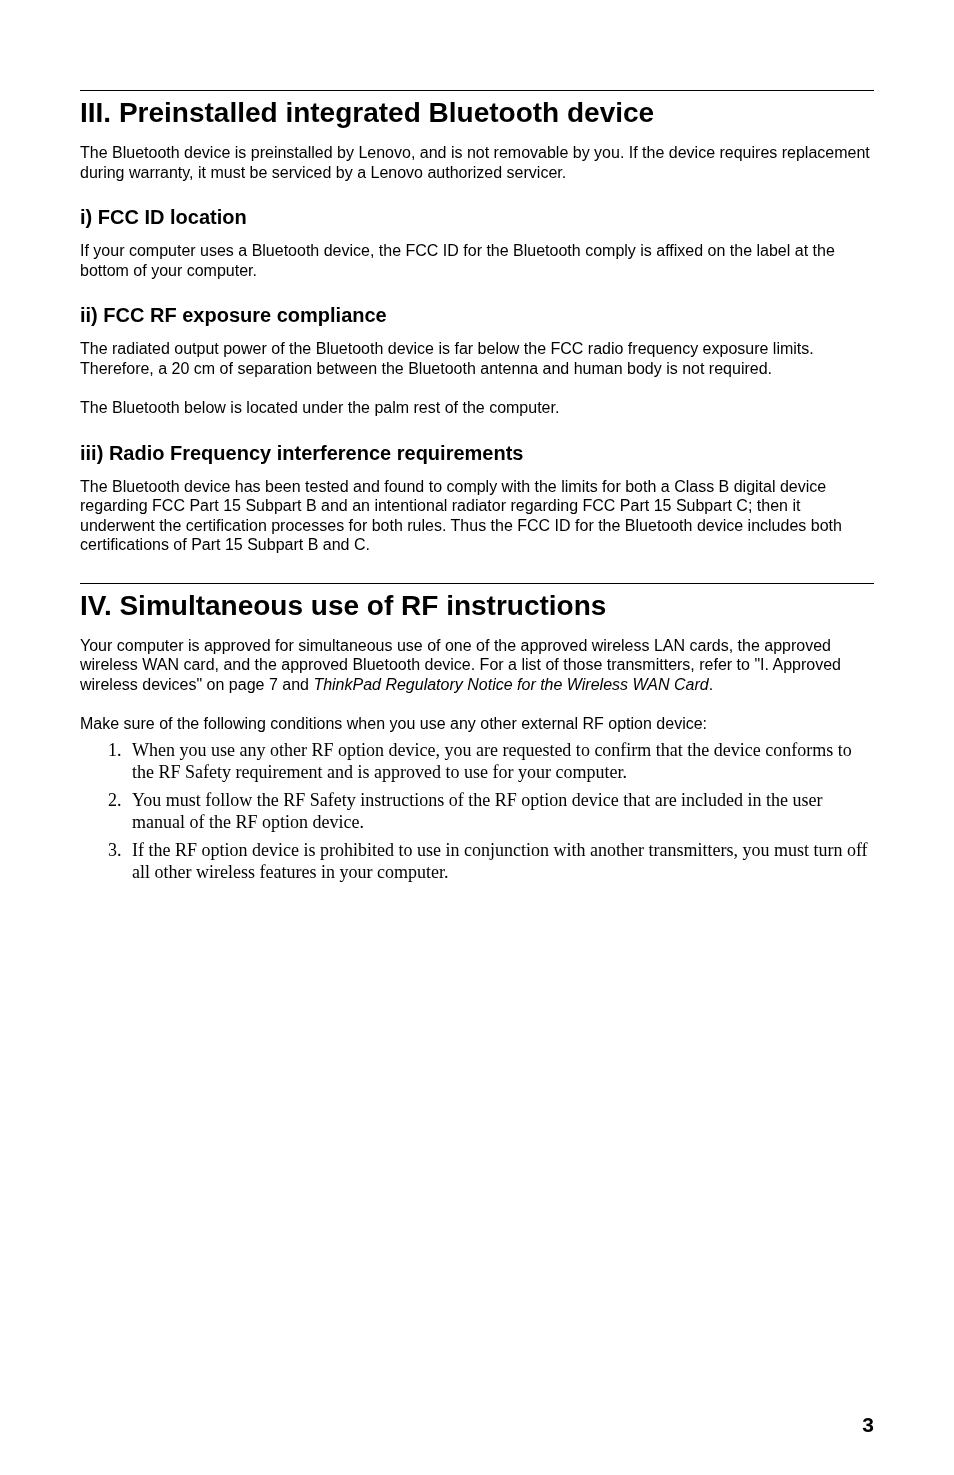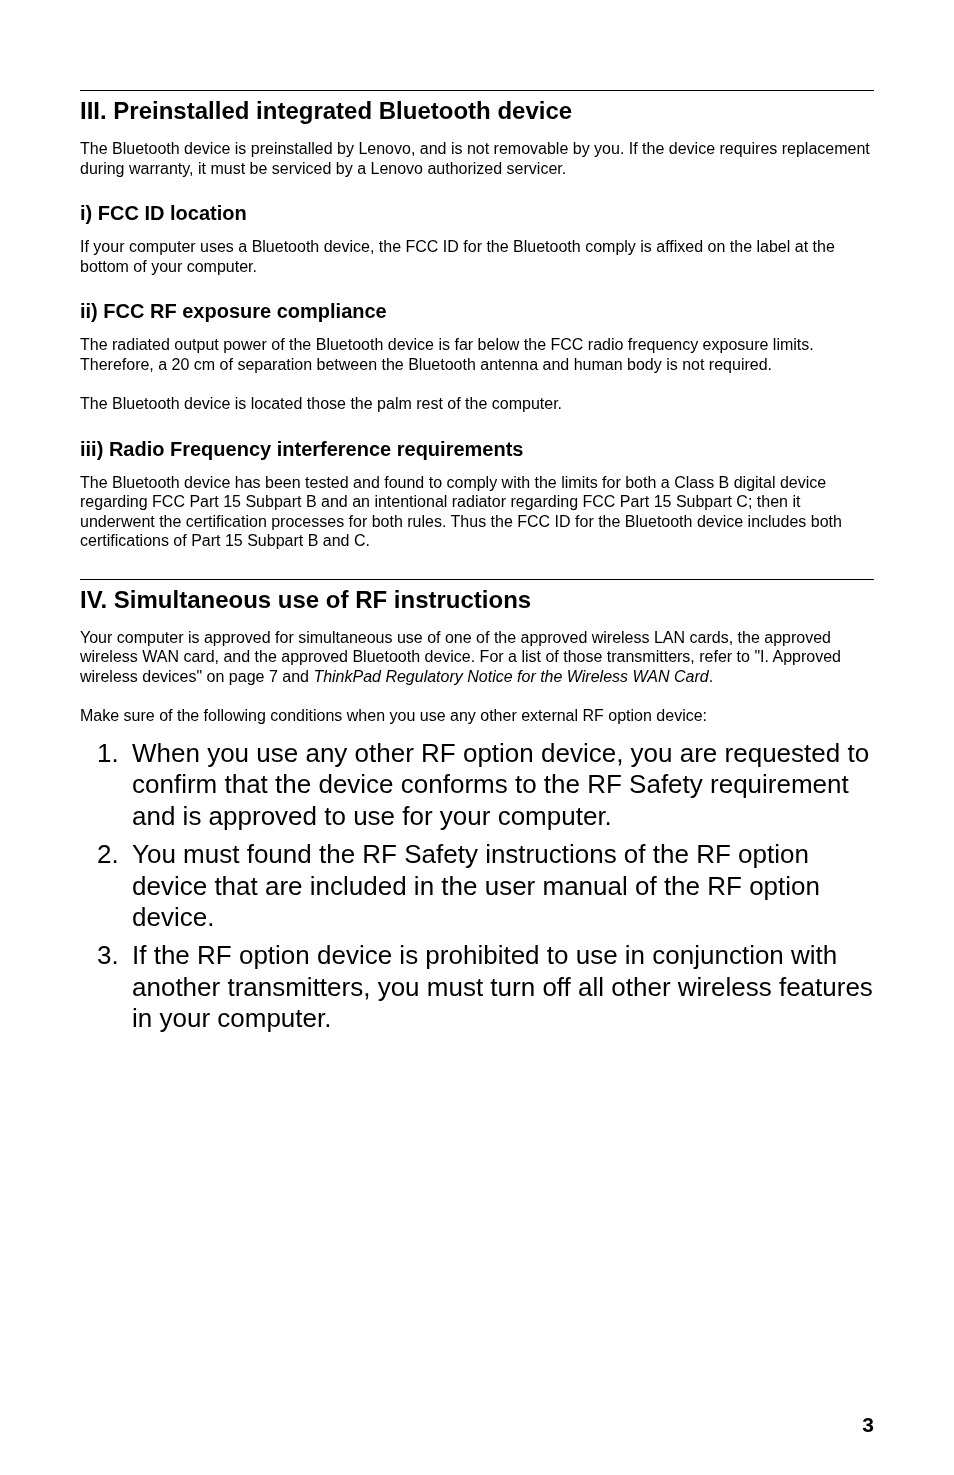--- a/index.html
+++ b/index.html
@@ -15,41 +15,42 @@
     font-family: Arial, Helvetica, sans-serif;
     color: #000;
     position: relative;
   }
   .rule {
     border-top: 1.5px solid #000;
     margin-bottom: 6px;
   }
   .h-section {
     font-weight: bold;
-    font-size: 24px;
+    font-size: 28px;
     margin: 0 0 14px 0;
   }
   .h-sub {
     font-weight: bold;
     font-size: 20px;
     margin: 24px 0 12px 0;
   }
   .p {
     font-size: 16px;
     line-height: 1.22;
     margin: 0 0 20px 0;
   }
   .p.tight {
-    margin-bottom: 12px;
+    margin-bottom: 6px;
   }
   ol {
-    font-size: 26px;
+    font-size: 18px;
     line-height: 1.22;
     margin: 0 0 20px 0;
     padding-left: 46px;
+    font-family: Liberation Serif, serif;
   }
   ol li {
     margin-bottom: 6px;
     padding-left: 6px;
   }
   .italic {
     font-style: italic;
   }
   .page-num {
     position: absolute;
@@ -64,33 +65,33 @@
 
 <div class="rule"></div>
 <h2 class="h-section">III. Preinstalled integrated Bluetooth device</h2>
 <p class="p">The Bluetooth device is preinstalled by Lenovo, and is not removable by you. If the device requires replacement during warranty, it must be serviced by a Lenovo authorized servicer.</p>
 
 <h3 class="h-sub">i) FCC ID location</h3>
 <p class="p">If your computer uses a Bluetooth device, the FCC ID for the Bluetooth comply is affixed on the label at the bottom of your computer.</p>
 
 <h3 class="h-sub">ii) FCC RF exposure compliance</h3>
 <p class="p">The radiated output power of the Bluetooth device is far below the FCC radio frequency exposure limits. Therefore, a 20 cm of separation between the Bluetooth antenna and human body is not required.</p>
-<p class="p">The Bluetooth device is located those the palm rest of the computer.</p>
+<p class="p">The Bluetooth below is located under the palm rest of the computer.</p>
 
 <h3 class="h-sub">iii) Radio Frequency interference requirements</h3>
 <p class="p" style="margin-bottom:28px">The Bluetooth device has been tested and found to comply with the limits for both a Class B digital device regarding FCC Part 15 Subpart B and an intentional radiator regarding FCC Part 15 Subpart C; then it underwent the certification processes for both rules. Thus the FCC ID for the Bluetooth device includes both certifications of Part 15 Subpart B and C.</p>
 
 <div class="rule"></div>
 <h2 class="h-section">IV. Simultaneous use of RF instructions</h2>
 
 <p class="p">
   <span>Your computer is approved for simultaneous use of one of the approved wireless LAN cards, the approved wireless WAN card, and the approved Bluetooth device. For a list of those transmitters, refer to "I. Approved wireless devices" on page  7 and </span><span class="italic">ThinkPad Regulatory Notice for the Wireless WAN Card</span><span>.</span>
 </p>
 
 <p class="p tight">Make sure of the following conditions when you use any other external RF option device:</p>
 
 <ol>
   <li>When you use any other RF option device, you are requested to confirm that the device conforms to the RF Safety requirement and is approved to use for your computer.</li>
-  <li>You must found the RF Safety instructions of the RF option device that are included in the user manual of the RF option device.</li>
+  <li>You must follow the RF Safety instructions of the RF option device that are included in the user manual of the RF option device.</li>
   <li>If the RF option device is prohibited to use in conjunction with another transmitters, you must turn off all other wireless features in your computer.</li>
 </ol>
 
 <div class="page-num">3</div>
 
 </body></html>

